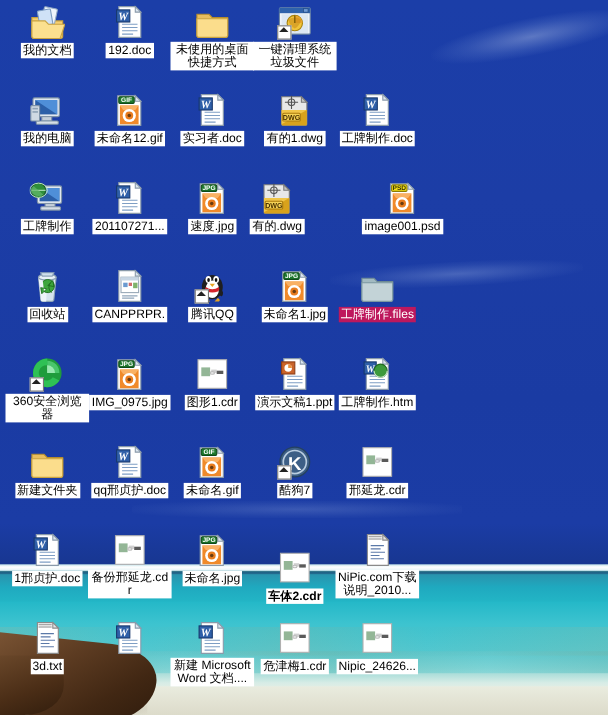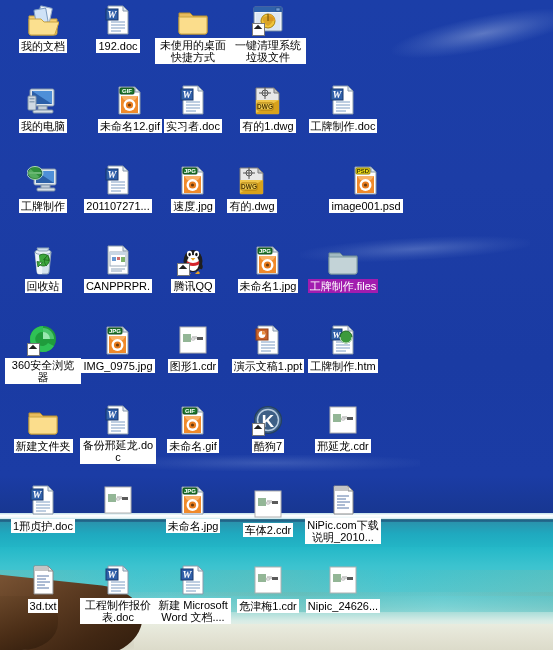--- a/index.html
+++ b/index.html
@@ -91,21 +91,21 @@
     width:32px;height:32px;margin:0 auto;position:relative;
   }
   .icon .label{
     display:inline-block;margin-top:2px;
     font-size:11px;line-height:12px;
     color:#000;background:#fff;
     padding:1px 2px;
     max-width:72px;word-break:break-all;
     font-family:"Liberation Sans","DejaVu Sans",sans-serif;
   }
-  .icon.selected .label{background:#a21caf;color:#fff;}
+  .icon.selected .label{background:#be185d;color:#fff;}
   .icon.selected .glyph{filter:saturate(.75) brightness(.92);}
 
   
   .shortcut-arrow{
     position:absolute;left:0;bottom:0;width:11px;height:11px;
     background:#fff;border:1px solid #777;
   }
   .shortcut-arrow::after{
     content:"";position:absolute;left:2px;top:2px;
     width:0;height:0;
@@ -170,21 +170,21 @@
       <div class="icon" style="left: 5px; top: 84px;"><div class="glyph"><svg width="32" height="32" viewBox="0 0 32 32" xmlns="http://www.w3.org/2000/svg">
             <rect x="3" y="5" width="24" height="17" rx="1.5" fill="#dfe7ef" stroke="#7f93a8"></rect>
             <rect x="5" y="7" width="20" height="13" fill="#2b5fa8"></rect>
             <path d="M5 7 h20 v13 z" fill="#4f8fd8"></path>
             <rect x="11" y="22" width="9" height="4" fill="#c3ced9" stroke="#7f93a8"></rect>
             <rect x="6" y="26" width="20" height="3" rx="1" fill="#d6dee6" stroke="#7f93a8"></rect>
             <rect x="1" y="12" width="8" height="14" rx="1" fill="#cfd9e3" stroke="#7f93a8"></rect>
             <rect x="2.5" y="14" width="5" height="1.5" fill="#8fa3b6"></rect>
             <rect x="2.5" y="17" width="5" height="1.5" fill="#8fa3b6"></rect>
           </svg></div><div class="label">我的电脑</div></div>
-      <div class="icon" style="left: 92px; top: 84px;"><div class="glyph"><svg width="32" height="32" viewBox="0 0 32 32" xmlns="http://www.w3.org/2000/svg">
+      <div class="icon" style="left: 80px; top: 84px;"><div class="glyph"><svg width="32" height="32" viewBox="0 0 32 32" xmlns="http://www.w3.org/2000/svg">
             <path d="M5 3 h16 l5 5 v22 h-21 z" fill="#ffffff" stroke="#8a9aaa"></path>
             <path d="M21 3 l5 5 h-5 z" fill="#dce6f0" stroke="#8a9aaa"></path>
             <path d="M7 12 h17 v17 h-17 z" fill="#f08a2a"></path>
             <path d="M7 12 h17 l-3 4 h-11 z" fill="#f9b164"></path>
             <circle cx="15.5" cy="21" r="6" fill="#ffffff"></circle>
             <circle cx="15.5" cy="21" r="3.6" fill="#e87c1e"></circle>
             <circle cx="15.5" cy="21" r="1.6" fill="#6b3c10"></circle>
             <rect x="6" y="4" width="14" height="6" rx="1" fill="#1e7a2e" stroke="#0f4a19"></rect>
             <text x="13" y="9" font-size="6" font-weight="bold" fill="#ffffff" text-anchor="middle" font-family="Liberation Sans, sans-serif">GIF</text>
           </svg></div><div class="label">未命名12.gif</div></div>
@@ -391,21 +391,21 @@
             <path d="M6 2 h15 l5 5 v23 h-20 z" fill="#ffffff" stroke="#8a9aaa" stroke-width="1"></path>
             <path d="M21 2 l5 5 h-5 z" fill="#dce6f0" stroke="#8a9aaa" stroke-width="1"></path>
             <g stroke="#7e9ec4" stroke-width="1">
               <line x1="9" y1="18" x2="23" y2="18"></line>
               <line x1="9" y1="21" x2="23" y2="21"></line>
               <line x1="9" y1="24" x2="23" y2="24"></line>
               <line x1="9" y1="27" x2="19" y2="27"></line>
             </g>
             <rect x="4" y="5" width="12" height="11" fill="#2f5fa8" stroke="#17386e"></rect>
             <text x="10" y="14" font-size="10" font-style="italic" font-weight="bold" fill="#ffffff" text-anchor="middle" font-family="Liberation Serif, serif">W</text>
-          </svg></div><div class="label">备份邢延龙.doc</div></div>
+          </svg></div><div class="label">qq邢贞护.doc</div></div>
       <div class="icon" style="left: 155px; top: 404px;"><div class="glyph"><svg width="32" height="32" viewBox="0 0 32 32" xmlns="http://www.w3.org/2000/svg">
             <path d="M5 3 h16 l5 5 v22 h-21 z" fill="#ffffff" stroke="#8a9aaa"></path>
             <path d="M21 3 l5 5 h-5 z" fill="#dce6f0" stroke="#8a9aaa"></path>
             <path d="M7 12 h17 v17 h-17 z" fill="#f08a2a"></path>
             <path d="M7 12 h17 l-3 4 h-11 z" fill="#f9b164"></path>
             <circle cx="15.5" cy="21" r="6" fill="#ffffff"></circle>
             <circle cx="15.5" cy="21" r="3.6" fill="#e87c1e"></circle>
             <circle cx="15.5" cy="21" r="1.6" fill="#6b3c10"></circle>
             <rect x="6" y="4" width="14" height="6" rx="1" fill="#1e7a2e" stroke="#0f4a19"></rect>
             <text x="13" y="9" font-size="6" font-weight="bold" fill="#ffffff" text-anchor="middle" font-family="Liberation Sans, sans-serif">GIF</text>
@@ -433,33 +433,33 @@
             </g>
             <rect x="4" y="5" width="12" height="11" fill="#2f5fa8" stroke="#17386e"></rect>
             <text x="10" y="14" font-size="10" font-style="italic" font-weight="bold" fill="#ffffff" text-anchor="middle" font-family="Liberation Serif, serif">W</text>
           </svg></div><div class="label">1邢贞护.doc</div></div>
       <div class="icon" style="left: 80px; top: 484px;"><div class="glyph"><svg width="32" height="32" viewBox="0 0 32 32" xmlns="http://www.w3.org/2000/svg">
             <rect x="3" y="3" width="26" height="26" fill="#ffffff" stroke="#b0b0b0"></rect>
             <rect x="6" y="10" width="8" height="8" fill="#3a7a3f" opacity=".55"></rect>
             <rect x="15" y="12" width="5" height="3" fill="#d0d0d0"></rect>
             <rect x="20" y="13" width="6" height="3" fill="#5a5a5a"></rect>
             <ellipse cx="16" cy="15" rx="2" ry="1.2" fill="#efefef" stroke="#bbb"></ellipse>
-          </svg></div></div>
+          </svg></div><div class="label">备份邢延龙.cdr</div></div>
       <div class="icon" style="left: 155px; top: 484px;"><div class="glyph"><svg width="32" height="32" viewBox="0 0 32 32" xmlns="http://www.w3.org/2000/svg">
             <path d="M5 3 h16 l5 5 v22 h-21 z" fill="#ffffff" stroke="#8a9aaa"></path>
             <path d="M21 3 l5 5 h-5 z" fill="#dce6f0" stroke="#8a9aaa"></path>
             <path d="M7 12 h17 v17 h-17 z" fill="#f08a2a"></path>
             <path d="M7 12 h17 l-3 4 h-11 z" fill="#f9b164"></path>
             <circle cx="15.5" cy="21" r="6" fill="#ffffff"></circle>
             <circle cx="15.5" cy="21" r="3.6" fill="#e87c1e"></circle>
             <circle cx="15.5" cy="21" r="1.6" fill="#6b3c10"></circle>
             <rect x="6" y="4" width="14" height="6" rx="1" fill="#1e7a2e" stroke="#0f4a19"></rect>
             <text x="13" y="9" font-size="6" font-weight="bold" fill="#ffffff" text-anchor="middle" font-family="Liberation Sans, sans-serif">JPG</text>
           </svg></div><div class="label">未命名.jpg</div></div>
-      <div class="icon" style="left: 230px; top: 488px;"><div class="glyph"><svg width="32" height="32" viewBox="0 0 32 32" xmlns="http://www.w3.org/2000/svg">
+      <div class="icon" style="left: 230px; top: 500px; font-weight: bold;"><div class="glyph"><svg width="32" height="32" viewBox="0 0 32 32" xmlns="http://www.w3.org/2000/svg">
             <rect x="3" y="3" width="26" height="26" fill="#ffffff" stroke="#b0b0b0"></rect>
             <rect x="6" y="10" width="8" height="8" fill="#3a7a3f" opacity=".55"></rect>
             <rect x="15" y="12" width="5" height="3" fill="#d0d0d0"></rect>
             <rect x="20" y="13" width="6" height="3" fill="#5a5a5a"></rect>
             <ellipse cx="16" cy="15" rx="2" ry="1.2" fill="#efefef" stroke="#bbb"></ellipse>
           </svg></div><div class="label">车体2.cdr</div></div>
       <div class="icon" style="left: 305px; top: 484px;"><div class="glyph"><svg width="32" height="32" viewBox="0 0 32 32" xmlns="http://www.w3.org/2000/svg">
             <path d="M7 2 h14 l5 5 v23 h-19 z" fill="#ffffff" stroke="#8a8a8a" stroke-width="1"></path>
             <path d="M21 2 l5 5 h-5 z" fill="#e4e4e4" stroke="#8a8a8a"></path>
             <g stroke="#8a8a8a" stroke-width="1">
@@ -493,21 +493,21 @@
             <path d="M6 2 h15 l5 5 v23 h-20 z" fill="#ffffff" stroke="#8a9aaa" stroke-width="1"></path>
             <path d="M21 2 l5 5 h-5 z" fill="#dce6f0" stroke="#8a9aaa" stroke-width="1"></path>
             <g stroke="#7e9ec4" stroke-width="1">
               <line x1="9" y1="18" x2="23" y2="18"></line>
               <line x1="9" y1="21" x2="23" y2="21"></line>
               <line x1="9" y1="24" x2="23" y2="24"></line>
               <line x1="9" y1="27" x2="19" y2="27"></line>
             </g>
             <rect x="4" y="5" width="12" height="11" fill="#2f5fa8" stroke="#17386e"></rect>
             <text x="10" y="14" font-size="10" font-style="italic" font-weight="bold" fill="#ffffff" text-anchor="middle" font-family="Liberation Serif, serif">W</text>
-          </svg></div><div class="label">工程制作报价表.doc</div></div>
+          </svg></div></div>
       <div class="icon" style="left: 155px; top: 564px;"><div class="glyph"><svg width="32" height="32" viewBox="0 0 32 32" xmlns="http://www.w3.org/2000/svg">
             <path d="M6 2 h15 l5 5 v23 h-20 z" fill="#ffffff" stroke="#8a9aaa" stroke-width="1"></path>
             <path d="M21 2 l5 5 h-5 z" fill="#dce6f0" stroke="#8a9aaa" stroke-width="1"></path>
             <g stroke="#7e9ec4" stroke-width="1">
               <line x1="9" y1="18" x2="23" y2="18"></line>
               <line x1="9" y1="21" x2="23" y2="21"></line>
               <line x1="9" y1="24" x2="23" y2="24"></line>
               <line x1="9" y1="27" x2="19" y2="27"></line>
             </g>
             <rect x="4" y="5" width="12" height="11" fill="#2f5fa8" stroke="#17386e"></rect>

